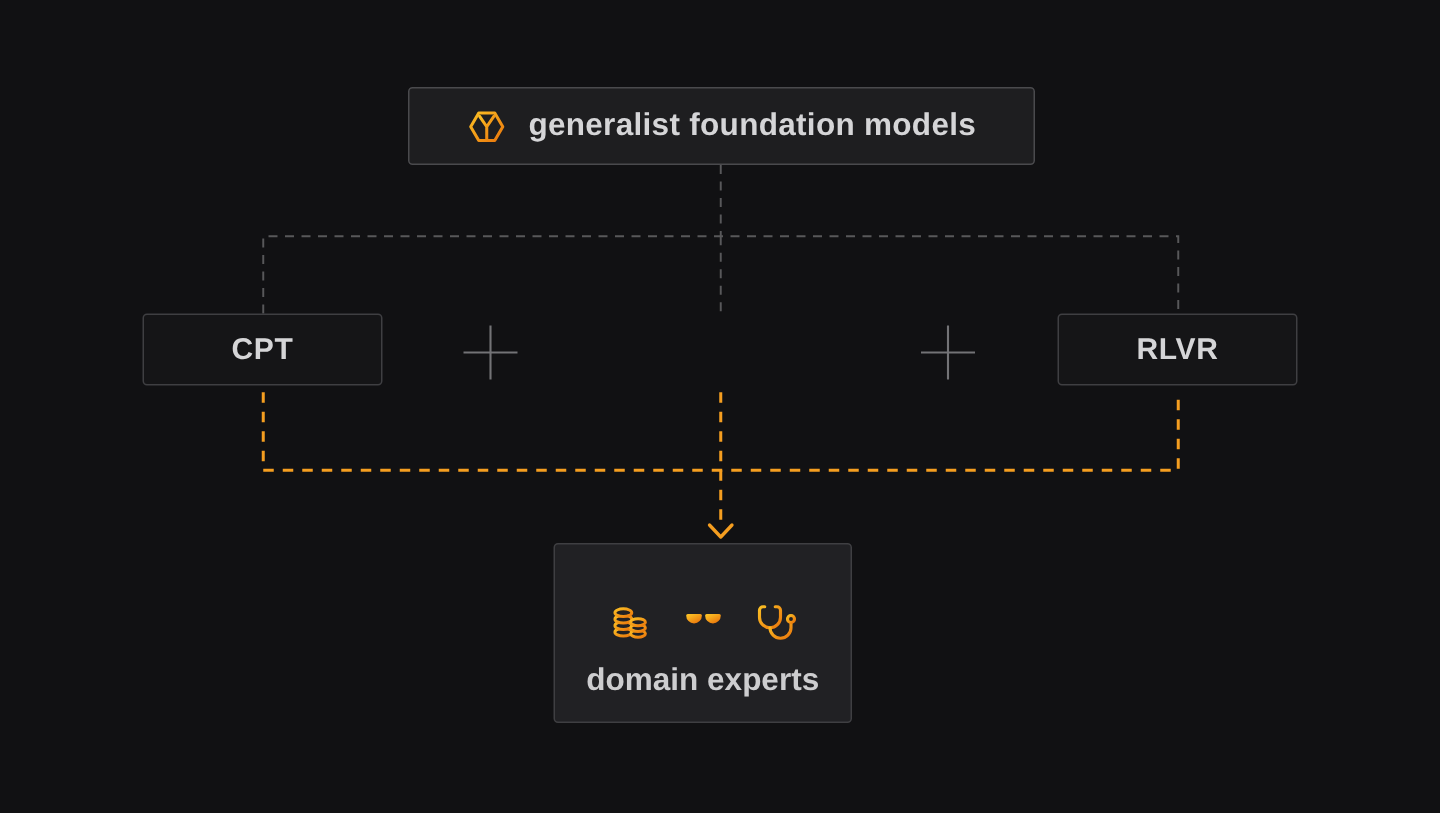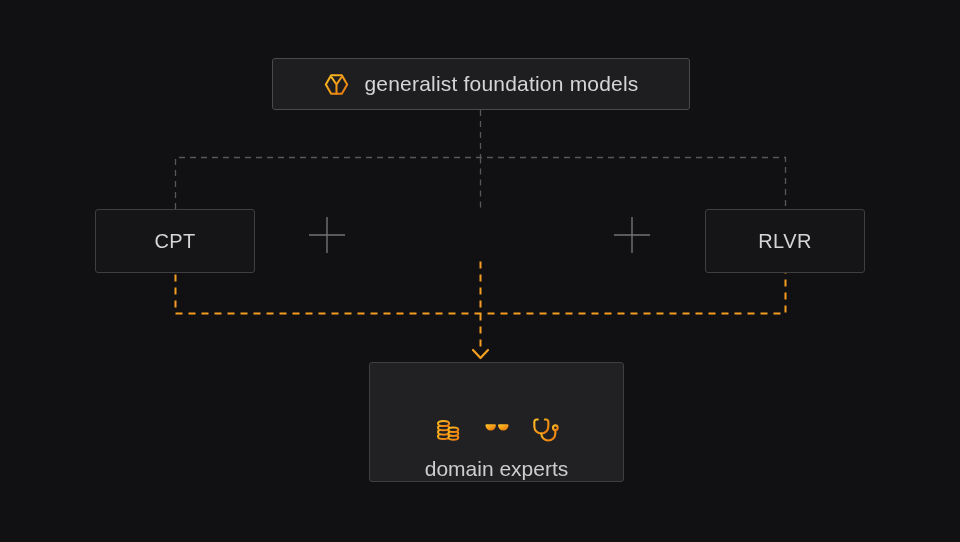--- a/index.html
+++ b/index.html
@@ -23,47 +23,48 @@
     font-family:"Liberation Sans","DejaVu Sans",sans-serif;
     position:relative;
   }
   .canvas{position:absolute;inset:0;width:960px;height:542px;}
   svg.connector-layer{position:absolute;left:0;top:0;pointer-events:none;}
   .node{
     position:absolute;
     display:flex;align-items:center;justify-content:center;
     border-radius:3px;
     color:var(--text);
+    font-weight:bold;
   }
   .top-node{
     left:272px;top:58px;width:418px;height:52px;
     background:var(--box-bg);
     border:1px solid var(--box-border);
     gap:14px;
     font-size:21px;
     letter-spacing:.2px;
   }
   .stage-node{
-    top:209px;width:160px;height:64px;
+    top:209px;width:160px;height:48px;
     background:var(--stage-bg);
     border:1px solid var(--stage-border);
     font-size:20px;
     letter-spacing:.4px;
   }
   .stage-cpt{left:95px;}
   .stage-sft{left:400px;}
   .stage-rlvr{left:705px;}
   .plus-sep{position:absolute;top:214px;width:42px;height:42px;}
   .plus-1{left:306px;}
   .plus-2{left:611px;}
   .output-node{
-    left:369px;top:362px;width:255px;height:120px;
+    left:369px;top:362px;width:199px;height:120px;
     background:var(--output-bg);
     border:1px solid var(--stage-border);
-    flex-direction:column;justify-content:flex-end;
+    flex-direction:column;justify-content:center;
     padding-top:22px;
     font-size:21px;
   }
   .icon-row{display:flex;align-items:center;gap:21px;margin-bottom:13px;}
   .icon-row svg{display:block;}
   .output-label{color:#cdcdcf;}
   .cube-wrap{display:flex;align-items:center;}
 </style>
 </head>
 <body>

